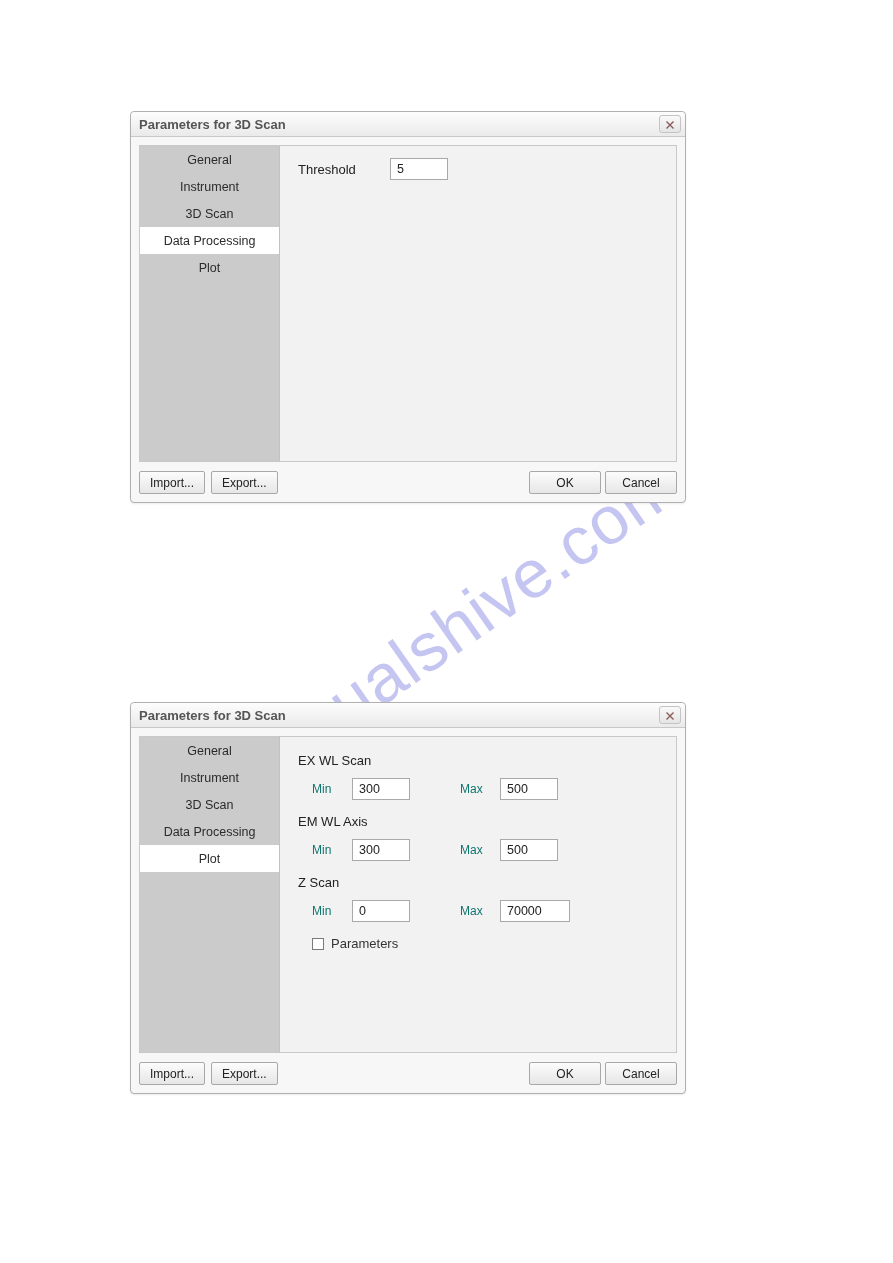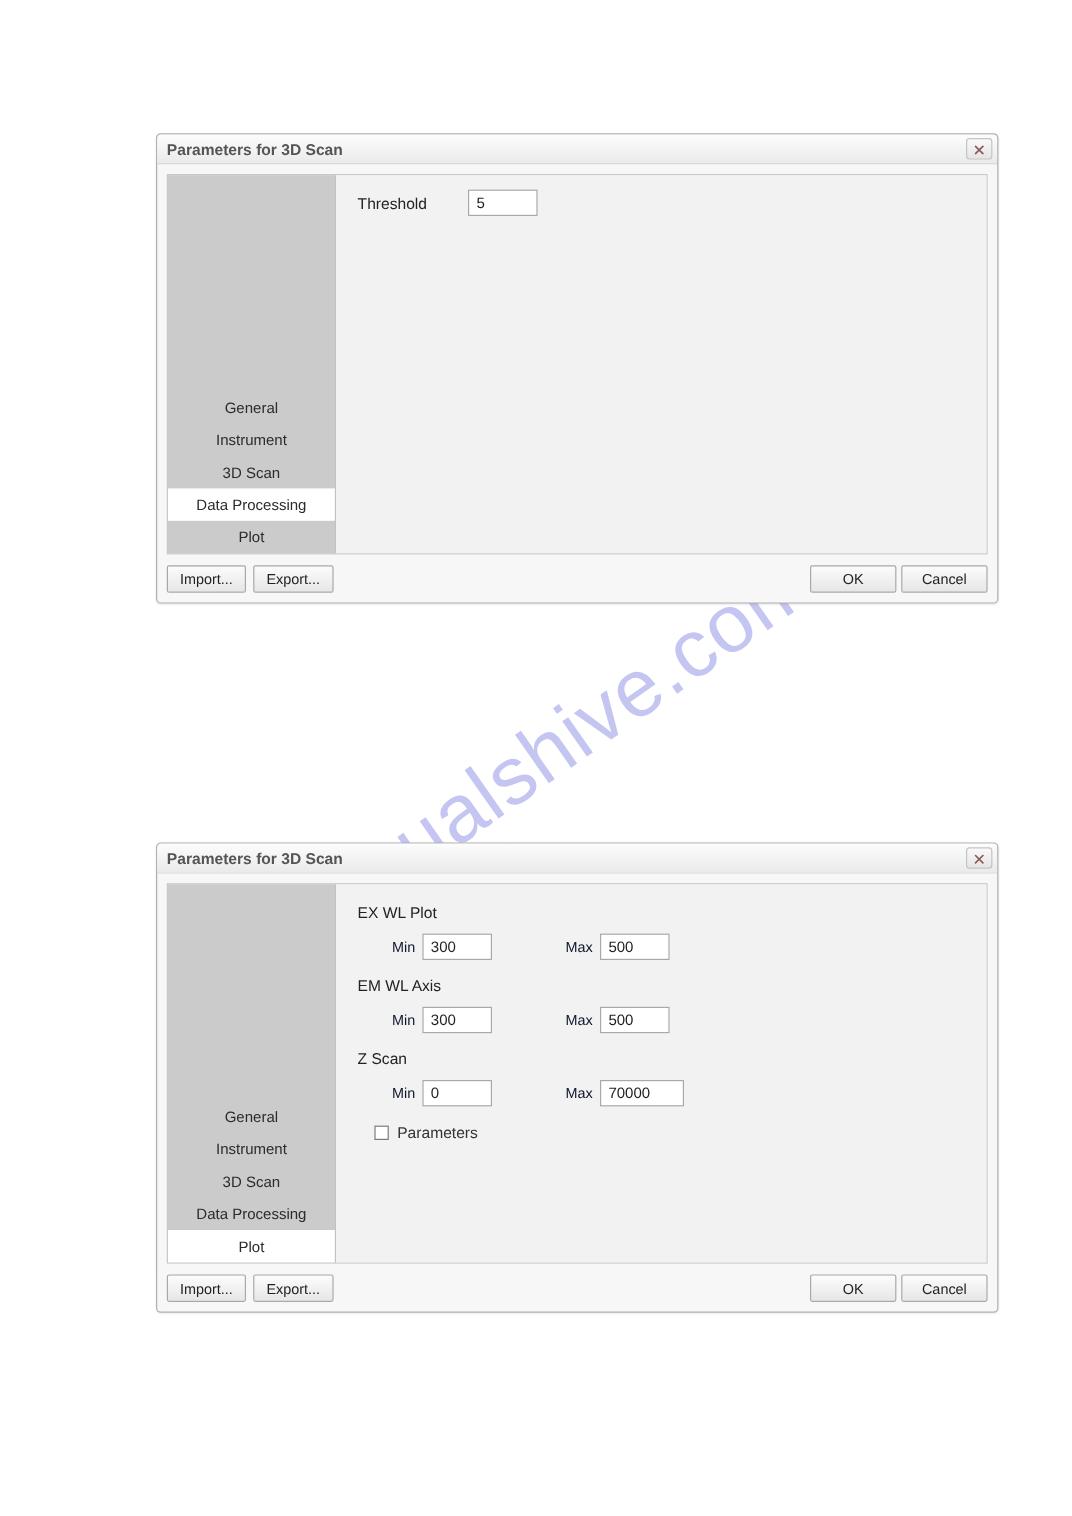--- a/index.html
+++ b/index.html
@@ -15,21 +15,21 @@
     position: relative;
   }
   .page {
     position: relative;
     width: 893px;
     height: 1263px;
   }
   .dialog {
     position: absolute;
     left: 130px;
-    width: 702px;
+    width: 556px;
     border: 1px solid #b0b0b0;
     border-radius: 4px;
     background: #f7f7f7;
     box-shadow: 0 1px 2px rgba(0,0,0,0.08);
   }
   .dialog.d1 { top: 111px; height: 392px; }
   .dialog.d2 { top: 702px; height: 392px; }
   .titlebar {
     height: 25px;
     background: linear-gradient(#fdfdfd, #eaeaea);
@@ -66,21 +66,20 @@
     border: 1px solid #c8c8c8;
     background: #f2f2f2;
     display: flex;
   }
   .sidebar {
     width: 140px;
     background: #cbcbcb;
     border-right: 1px solid #c2c2c2;
     display: flex;
     flex-direction: column;
-    justify-content: flex-end;
   }
   .sidebar .item {
     height: 27px;
     display: flex;
     align-items: center;
     justify-content: center;
     font-size: 12.5px;
     color: #2b2b2b;
     cursor: default;
   }
@@ -95,21 +94,21 @@
   .row {
     display: flex;
     align-items: center;
     margin-bottom: 14px;
   }
   .row .lbl {
     font-size: 13px;
     color: #222;
   }
   .row .lbl.plain { width: 92px; }
-  .row .sublbl { width: 40px; font-size: 12px; color: #0f172a; text-align: right; padding-right: 6px;}
+  .row .sublbl { width: 40px; font-size: 12px; color: #0f766e; text-align: left; padding-right: 6px;}
   .section-head {
     font-size: 13px;
     color: #222;
     margin: 4px 0 10px 0;
   }
   input.txt {
     width: 58px;
     height: 22px;
     border: 1px solid #a9a9a9;
     background: #fff;
@@ -244,21 +243,21 @@
             <span>3D Scan</span>
           </div>
         <div class="item">
             <span>Data Processing</span>
           </div>
         <div class="item selected">
             <span>Plot</span>
           </div>
       </div>
       <div class="panel">
-        <div class="section-head">EX WL Plot</div>
+        <div class="section-head">EX WL Scan</div>
         <div class="row indent">
           <div class="pair">
             <span class="sublbl">Min</span>
             <input class="txt" value="300" style="">
           </div>
           <div class="pair">
             <span class="sublbl">Max</span>
             <input class="txt" value="500" style="">
           </div>
         </div>

